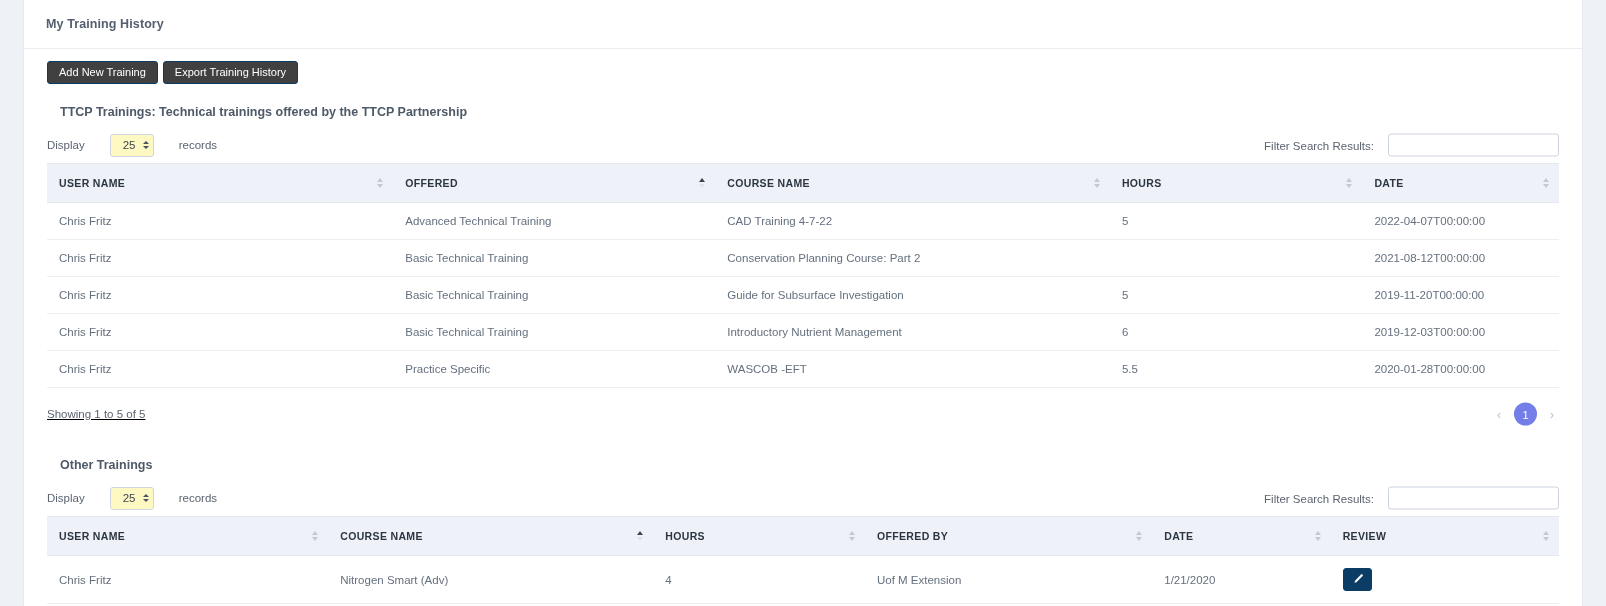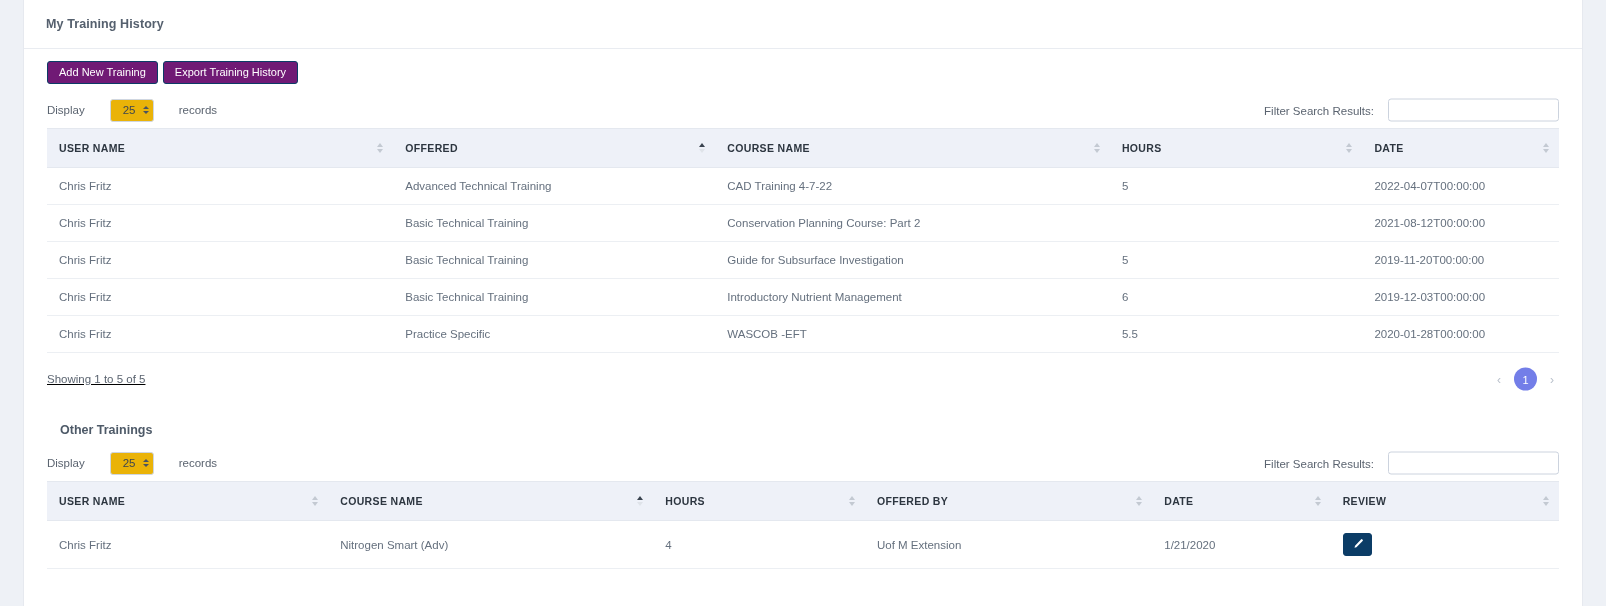--- a/index.html
+++ b/index.html
@@ -38,21 +38,21 @@
     color: #55606e;
     letter-spacing: .1px;
   }
 
   
   .button-bar {
     padding: 12px 0 0 23px;
     display: flex; gap: 5px;
   }
   .btn {
-    background: #701a75;
+    background: #404040;
     color: #ffffff;
     border: 1px solid #0b3c66;
     border-radius: 3px;
     font-size: 11px;
     font-family: "Liberation Sans", sans-serif;
     padding: 0 11px;
     height: 23px;
     line-height: 21px;
     cursor: pointer;
     white-space: nowrap;
@@ -75,21 +75,21 @@
     padding: 0 23px;
     display: flex; align-items: center;
   }
   .display-wrap {
     display: flex; align-items: center; gap: 25px;
     font-size: 11.5px; color: #5b6470;
   }
   .display-select {
     appearance: none;
     -webkit-appearance: none;
-    background: #eab308;
+    background: #fef9c3;
     border: 1px solid #cfd6e0;
     border-radius: 3px;
     font-size: 11.5px;
     font-family: "Liberation Sans", sans-serif;
     color: #3d4650;
     width: 44px; height: 23px;
     padding: 0 14px 0 12px;
     cursor: pointer;
   }
   .select-box { position: relative; display: inline-block; }
@@ -228,20 +228,21 @@
 
     <div class="page-header">
       <div class="page-title">My Training History</div>
     </div>
 
     <div class="button-bar">
       <button class="btn">Add New Training</button>
       <button class="btn">Export Training History</button>
     </div>
 
+    <div class="section-heading">TTCP Trainings: Technical trainings offered by the TTCP Partnership</div>
 
     <div class="controls">
       <div class="display-wrap">
         <span>Display</span>
         <span class="select-box">
           <select class="display-select">
             <option>25</option>
           </select>
           <span class="select-arrows">
             <i class="up"></i>

